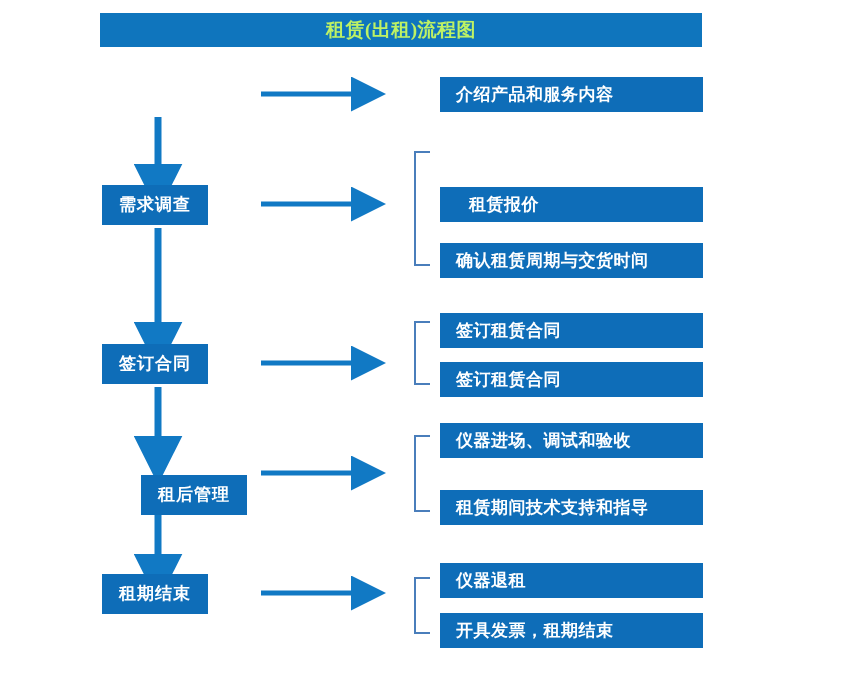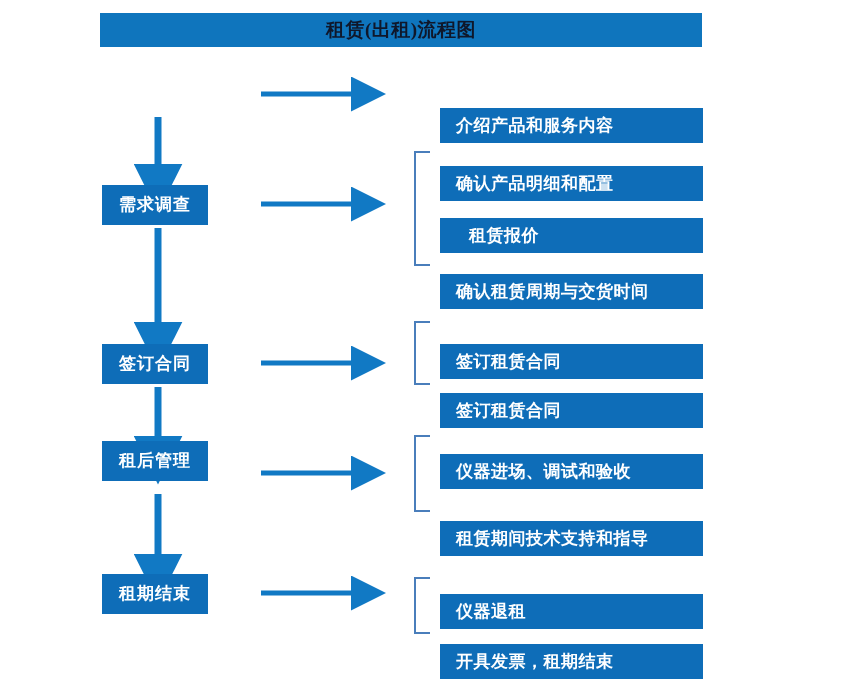--- a/index.html
+++ b/index.html
@@ -24,21 +24,21 @@
   }
 
   
   .title-bar {
     position: absolute;
     left: 100px;
     top: 13px;
     width: 602px;
     height: 34px;
     background: #0F75BD;
-    color: #0f172a;
+    color: #bef264;
     font-size: 19px;
     font-weight: bold;
     line-height: 34px;
     text-align: center;
     letter-spacing: 0.5px;
     white-space: nowrap;
   }
 
   
   .stage-box {
@@ -65,21 +65,20 @@
     background: #0E6DB8;
     color: #ffffff;
     font-size: 17px;
     font-weight: bold;
     line-height: 35px;
     text-align: left;
     padding-left: 16px;
     box-sizing: border-box;
     white-space: nowrap;
     letter-spacing: 0.5px;
-    margin-top: 31px;
   }
 
   
   #connectors {
     position: absolute;
     left: 0;
     top: 0;
     width: 844px;
     height: 688px;
     pointer-events: none;
@@ -143,27 +142,26 @@
     <g>
       <path d="M430,578 L415,578 L415,633 L430,633" fill="none" stroke="#4A7EBB" stroke-width="2"></path>
     </g>
   </svg>
 
 
   <div class="stage-box" style="top:185px;">需求调查</div>
 
   <div class="stage-box" style="top:344px;">签订合同</div>
 
-  <div class="stage-box" style="top:441px;">租后管理</div>
+  <div class="stage-box" style="top:475px;margin-left:39px;">租后管理</div>
 
   <div class="stage-box" style="top:574px;">租期结束</div>
 
   <div class="task-box" style="top:77px;">介绍产品和服务内容</div>
 
-  <div class="task-box" style="top:135px;">确认产品明细和配置</div>
 
   <div class="task-box" style="top:187px;padding-left:29px;">租赁报价</div>
 
   <div class="task-box" style="top:243px;">确认租赁周期与交货时间</div>
 
   <div class="task-box" style="top:313px;">签订租赁合同</div>
 
   <div class="task-box" style="top:362px;">签订租赁合同</div>
 
   <div class="task-box" style="top:423px;">仪器进场、调试和验收</div>

